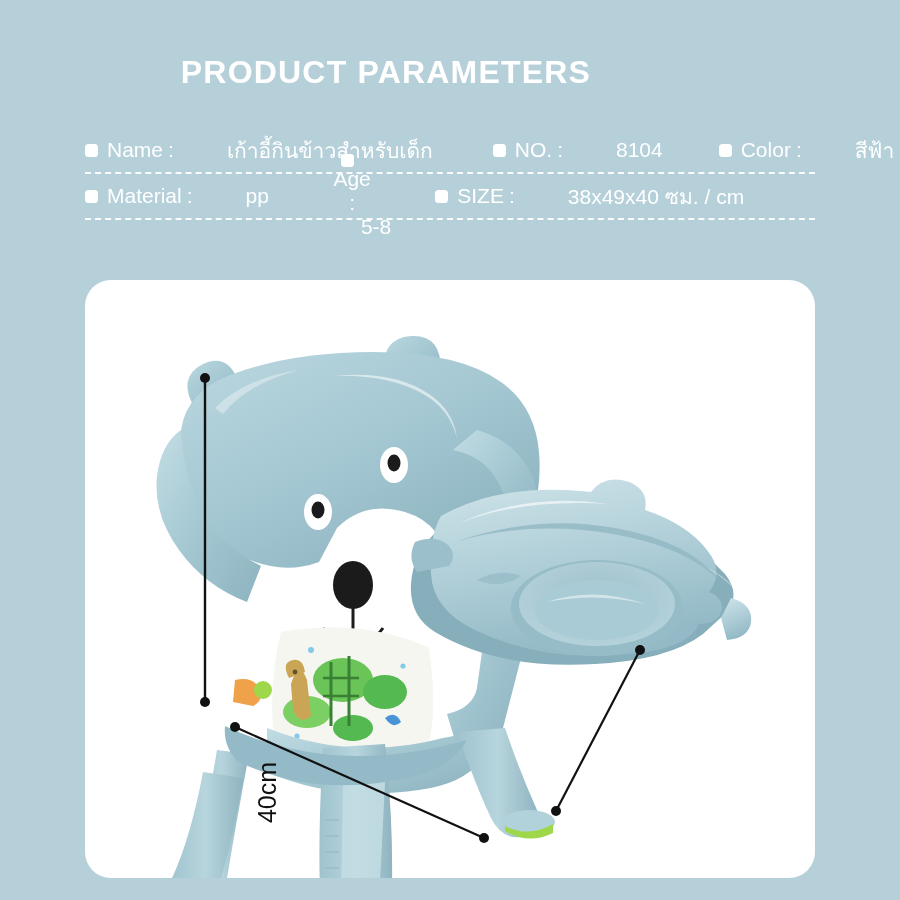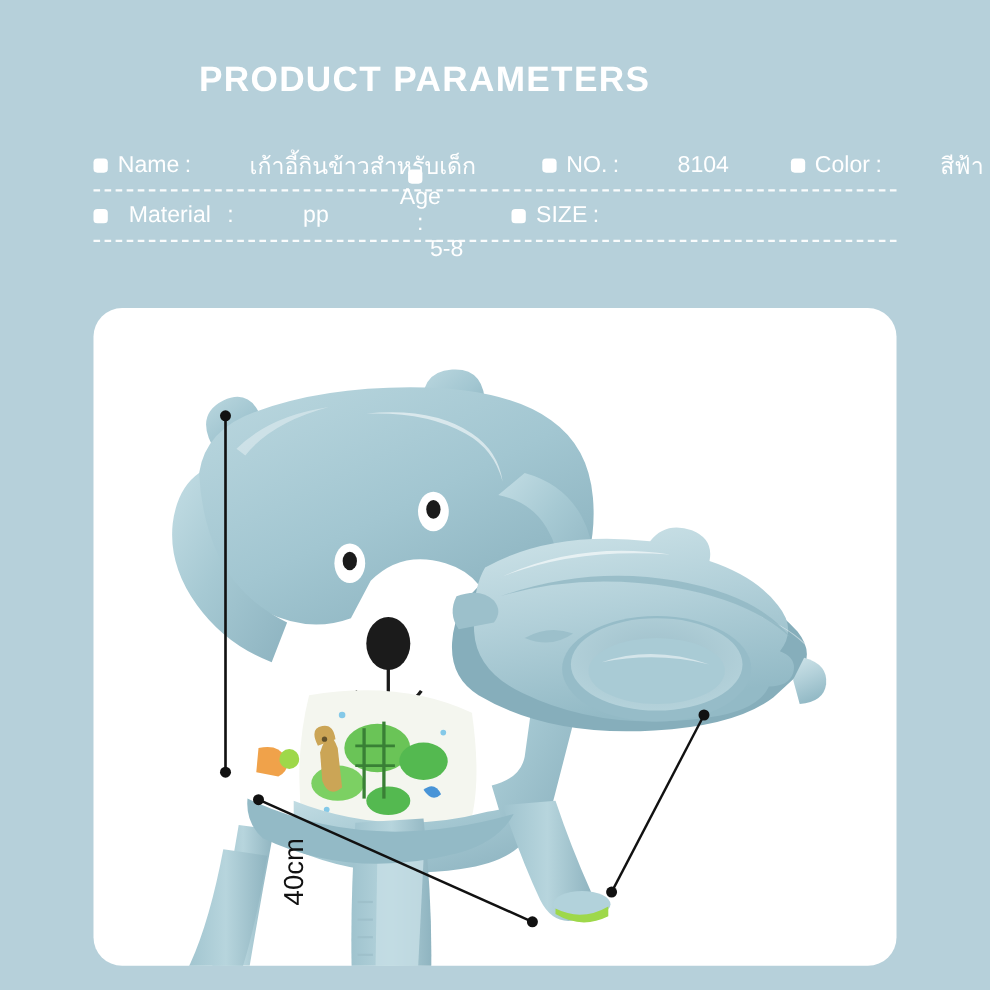--- a/index.html
+++ b/index.html
@@ -49,21 +49,21 @@
   .spec-val{ font-size:21px; color:#ffffff;margin-left:48px; }
   .dash-line{
     height:0;
     border-top:2px dashed #ffffff;
     opacity:.92;
     width:730px;
   }
   
   .g1 { margin-right:60px; }
   .g2 { margin-right:56px; }
-  .r2a { margin-right:44px;gap:10px; }
+  .r2a { margin-right:44px; }
   .r2b { margin-right:44px;flex-direction:column; }
 
   
   #product-card{
     position:absolute;
     left:85px; top:280px;
     width:730px; height:598px;
     background:#ffffff;
     border-radius:26px;
   }
@@ -127,20 +127,21 @@
     <div class="spec-item r2b">
       <span class="bullet"></span>
       <span class="spec-key">Age</span>
       <span class="spec-sep">:</span>
       <span class="spec-val">5-8</span>
     </div>
     <div class="spec-item">
       <span class="bullet"></span>
       <span class="spec-key">SIZE</span>
       <span class="spec-sep">:</span>
+      <span class="spec-val">38x49x40 ซม. / cm</span>
     </div>
   </div>
 
   <div class="dash-line"></div>
 </div>
 
 <div id="product-card">
 
   <svg id="product-figure" viewBox="0 0 730 598">
     <defs>

